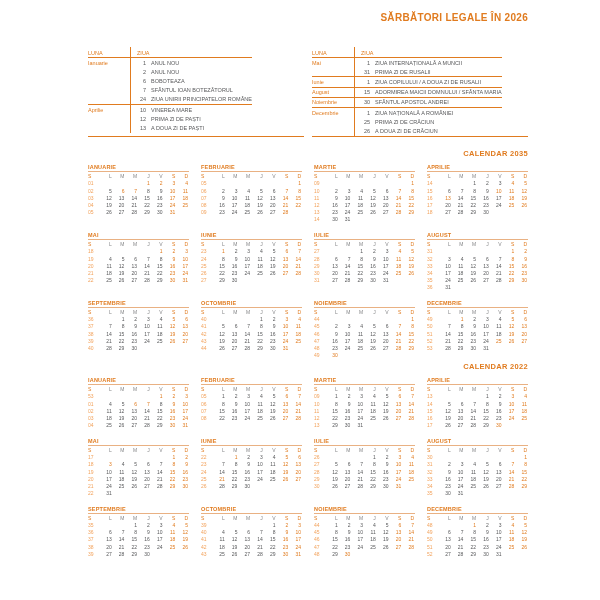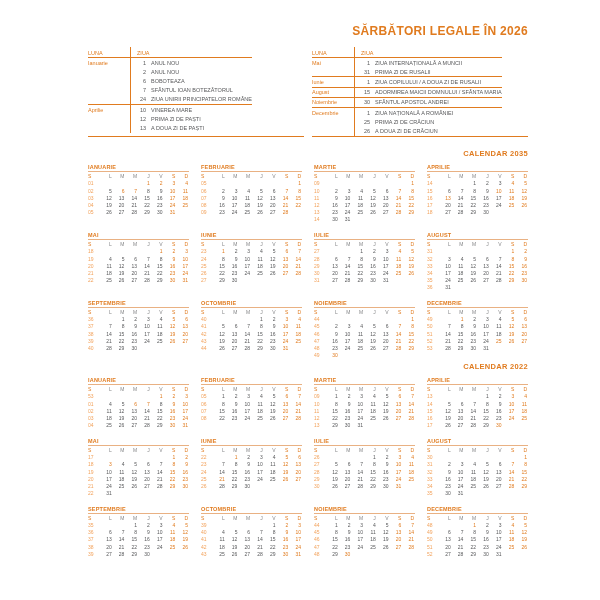--- a/index.html
+++ b/index.html
@@ -6,21 +6,21 @@
   body{
     width:600px;height:600px;background:#ffffff;
     font-family:"Liberation Sans", sans-serif;
     position:relative;overflow:hidden;
     -webkit-font-smoothing:antialiased;
   }
   .sec-title{
     position:absolute;right:72px;text-align:right;
     color:#e07b1f;font-weight:bold;letter-spacing:.3px;
   }
-  #holidays-title{top:24px;font-size:12px;}
+  #holidays-title{top:12px;font-size:10px;}
   #cal2026-title{top:149px;font-size:7.5px;}
   #cal2027-title{top:362px;font-size:7.5px;}
 
   
   #holiday-tables{
     position:absolute;left:88px;top:47px;width:440px;
     display:flex;gap:8px;
   }
   .htable{
     flex:1;border-collapse:collapse;table-layout:fixed;

